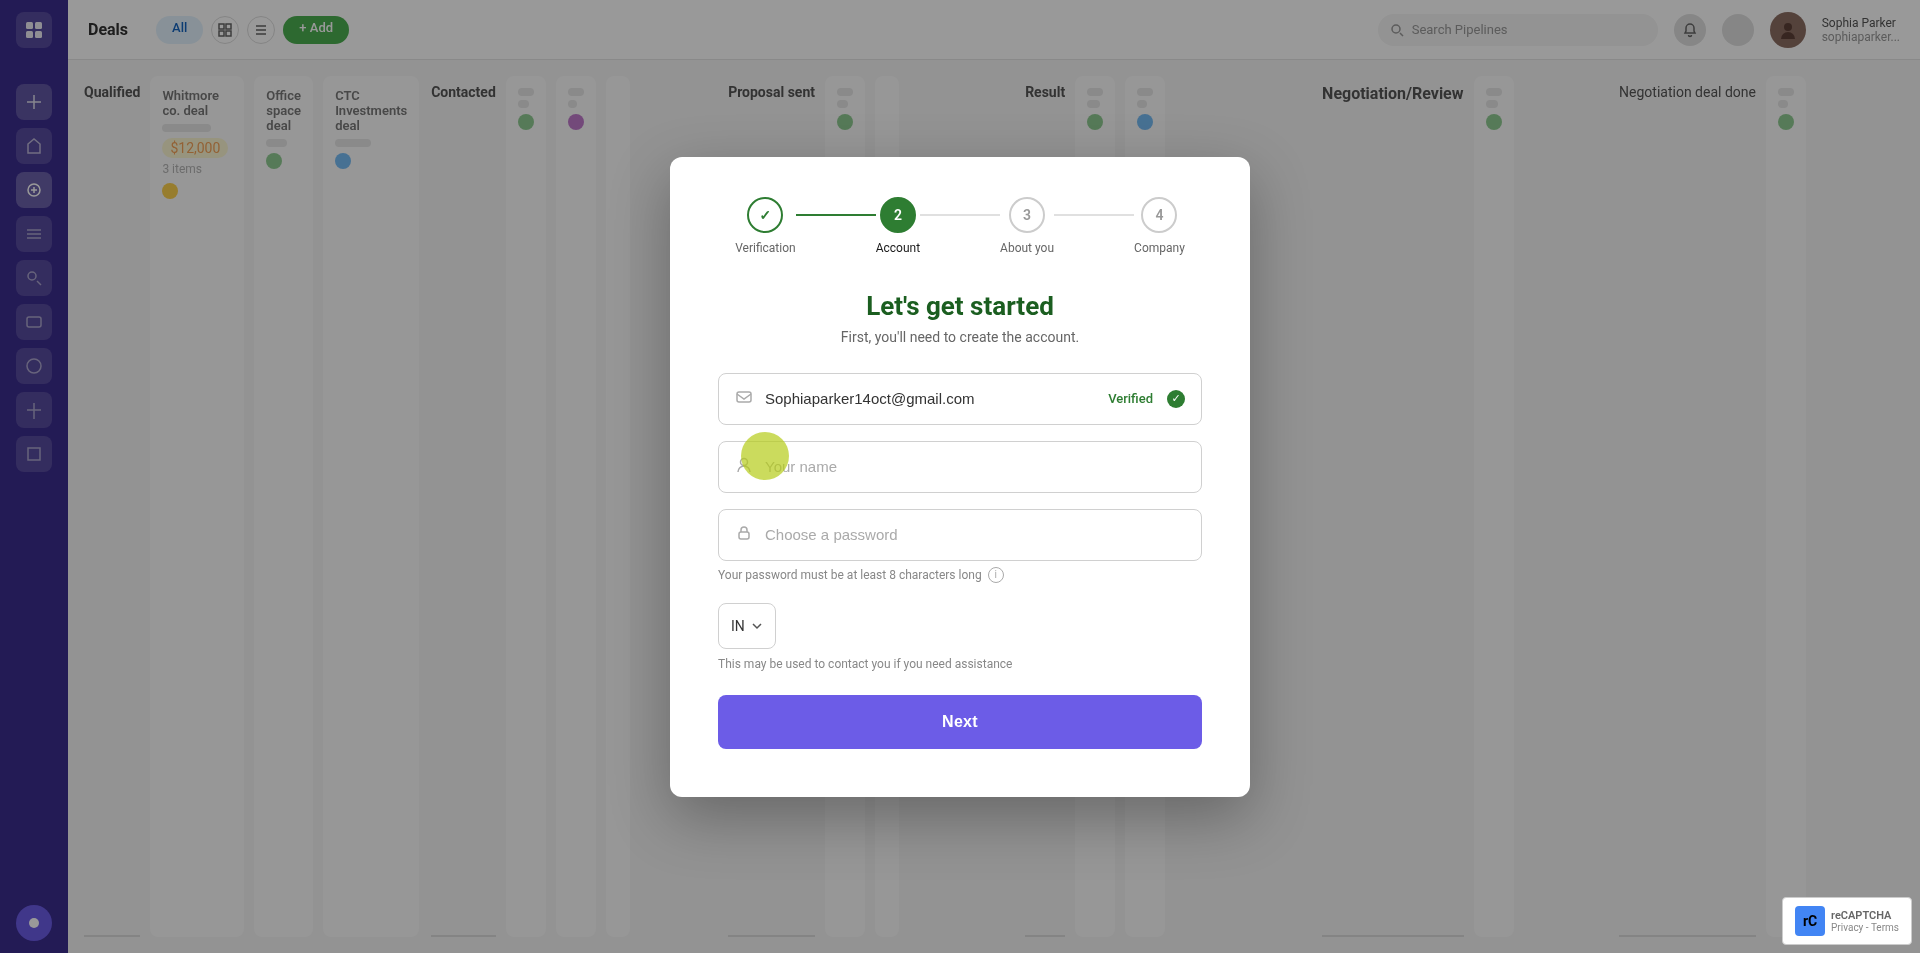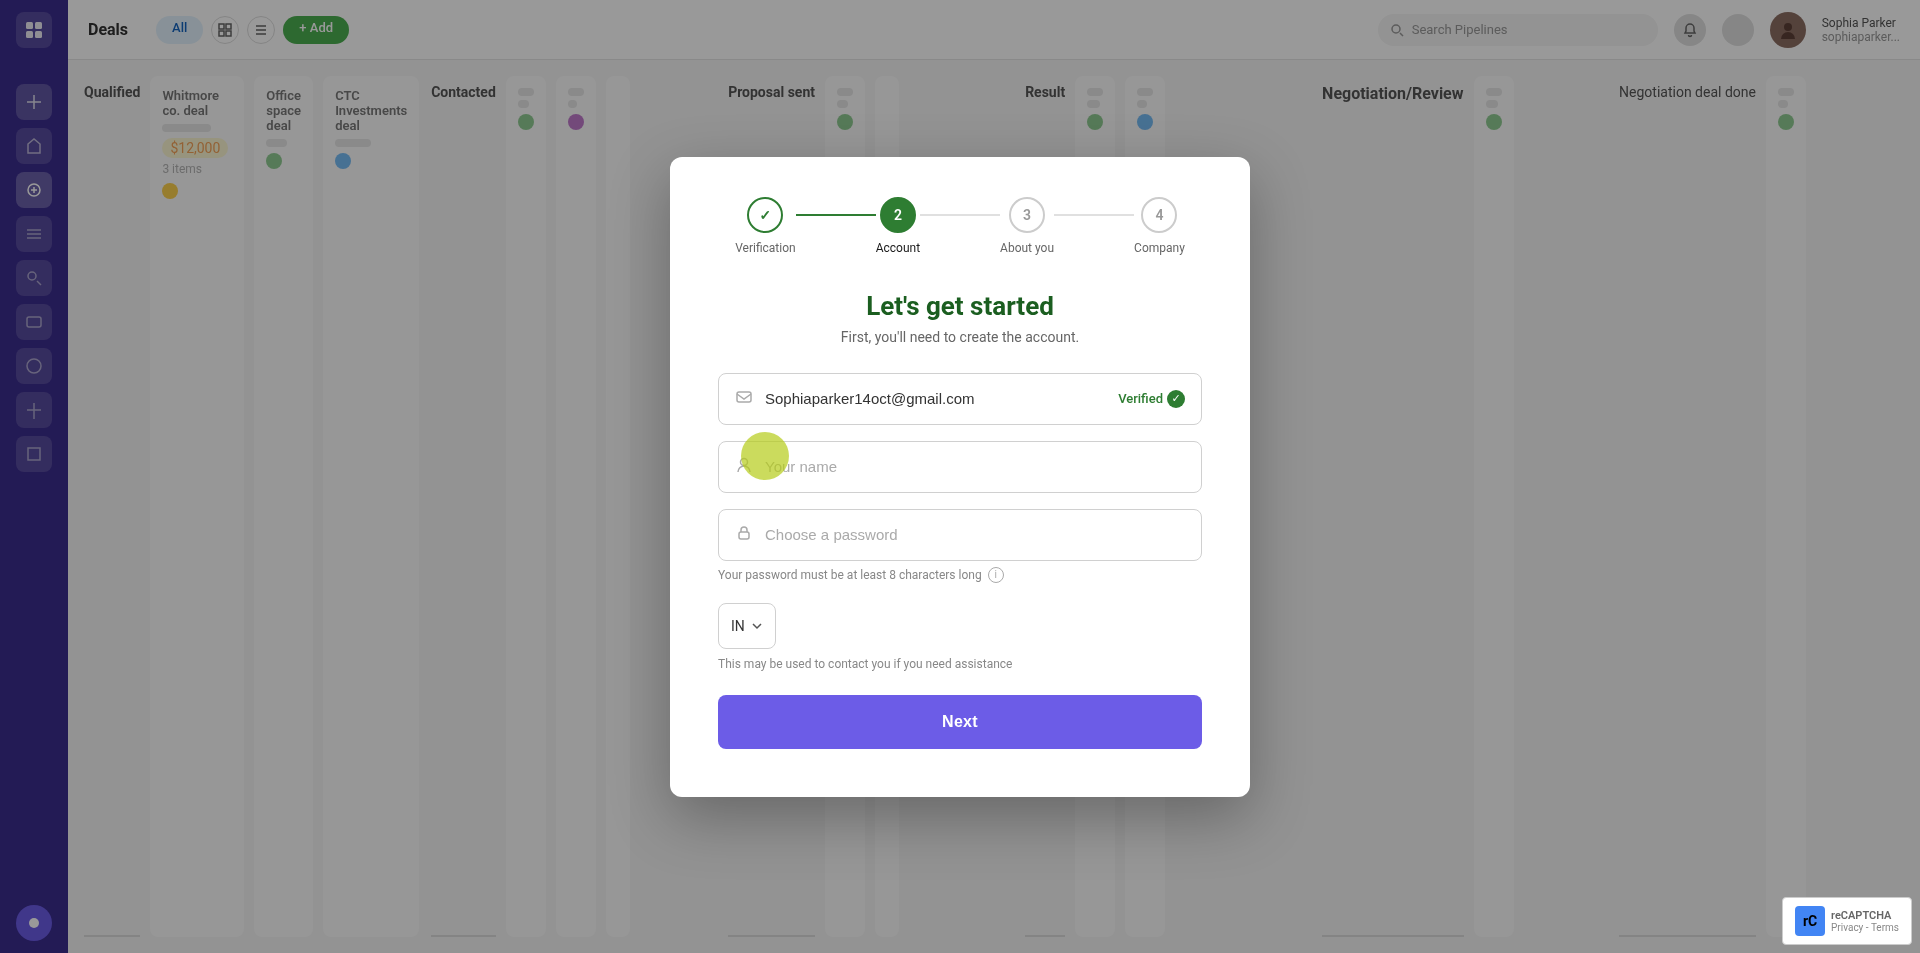--- a/index.html
+++ b/index.html
@@ -186,21 +186,21 @@
       background: transparent;
     }
 
     .field-input::placeholder {
       color: #aaa;
     }
 
     .verified-badge {
       display: flex;
       align-items: center;
-      gap: 4px;
+      gap: 14px;
       color: #2e7d32;
       font-size: 13px;
       font-weight: 500;
       flex-shrink: 0;
     }
 
     .verified-check {
       width: 18px; height: 18px;
       background: #2e7d32;
       border-radius: 50%;

